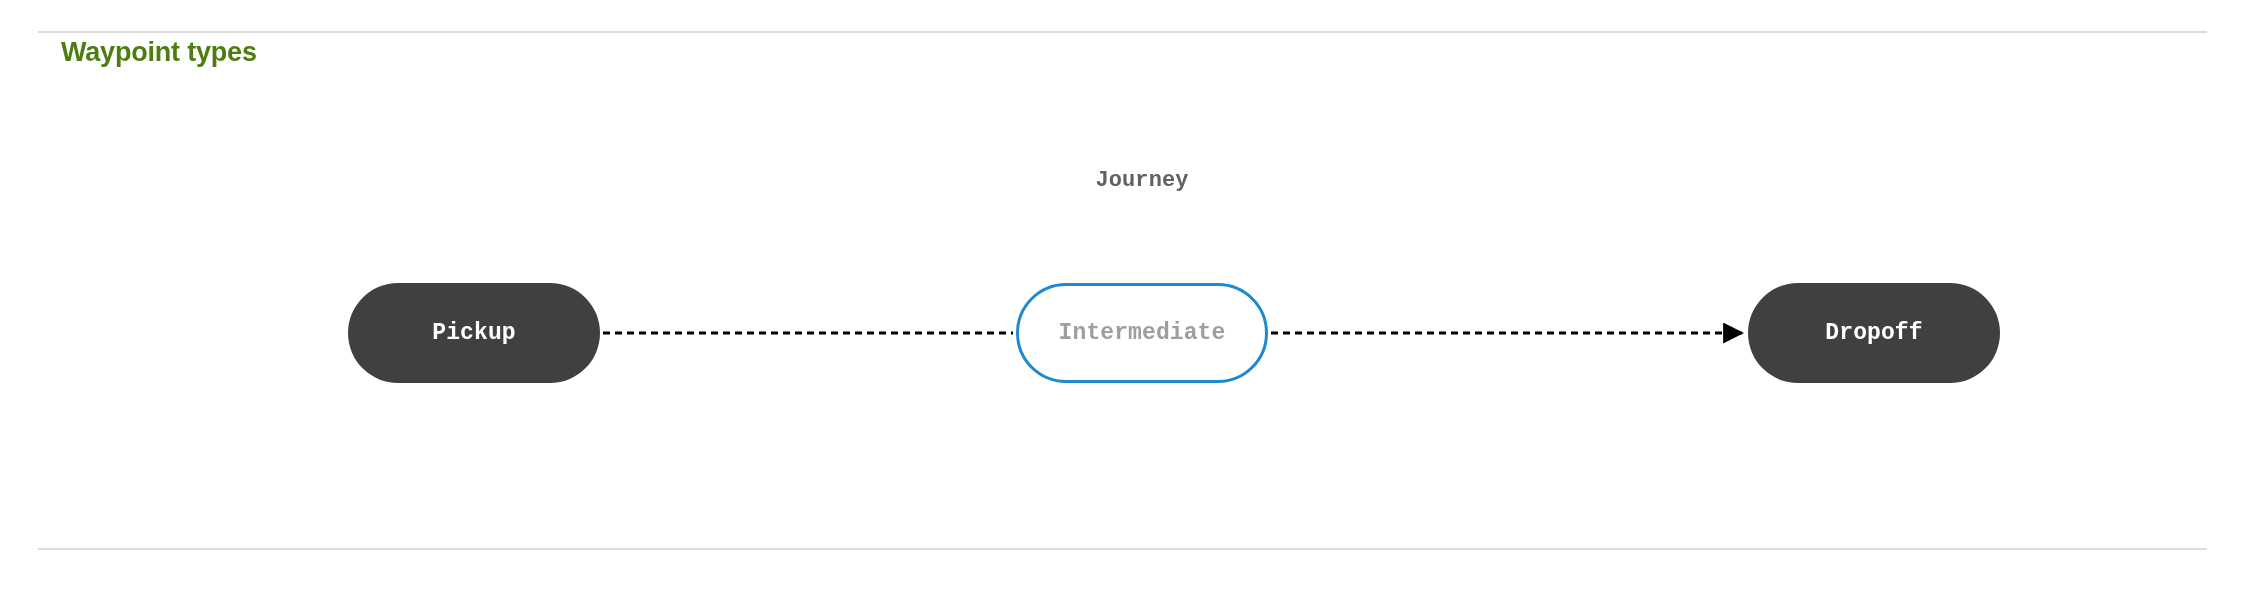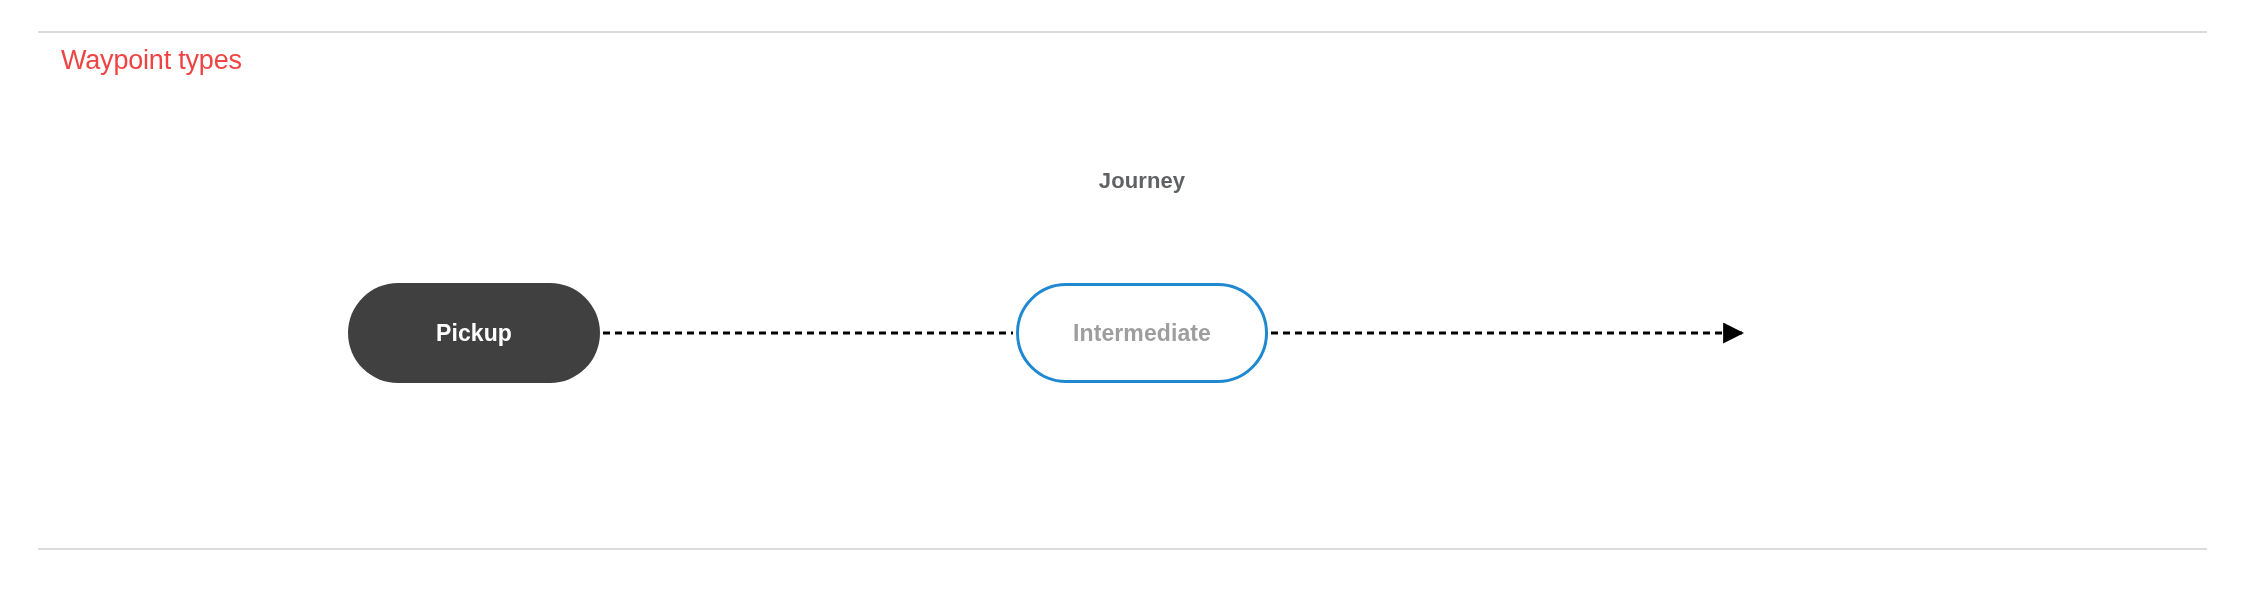--- a/index.html
+++ b/index.html
@@ -28,36 +28,37 @@
     height: 2px;
     background: #dcdcdc;
   }
   .divider.top    { top: 31px; }
   .divider.bottom { top: 548px; }
 
   
   .section-title {
     position: absolute;
     left: 61px;
-    top: 44px;
+    top: 36px;
     font-size: 27px;
-    font-weight: 400;
+    font-weight: 700;
     letter-spacing: -0.2px;
-    color: #ef4444;
+    color: #4d7c0f;
     line-height: 1.2;
     white-space: nowrap;
   }
 
   
   .diagram {
     position: absolute;
     left: 0;
     top: 0;
     width: 1775px;
     height: 592px;
+    font-family: Liberation Mono, monospace;
   }
 
   .diagram-svg {
     position: absolute;
     left: 0;
     top: 0;
     width: 2245px;
     height: 592px;
     overflow: visible;
   }
@@ -134,18 +135,21 @@
     <div class="group-label">Journey</div>
 
     <div class="node filled node-pickup">
       <span>Pickup</span>
     </div>
 
     <div class="node outlined node-intermediate">
       <span>Intermediate</span>
     </div>
 
+    <div class="node filled node-dropoff">
+      <span>Dropoff</span>
+    </div>
 
   </div>
 
   <div class="divider bottom"></div>
 
 </div>
 
 </body></html>

